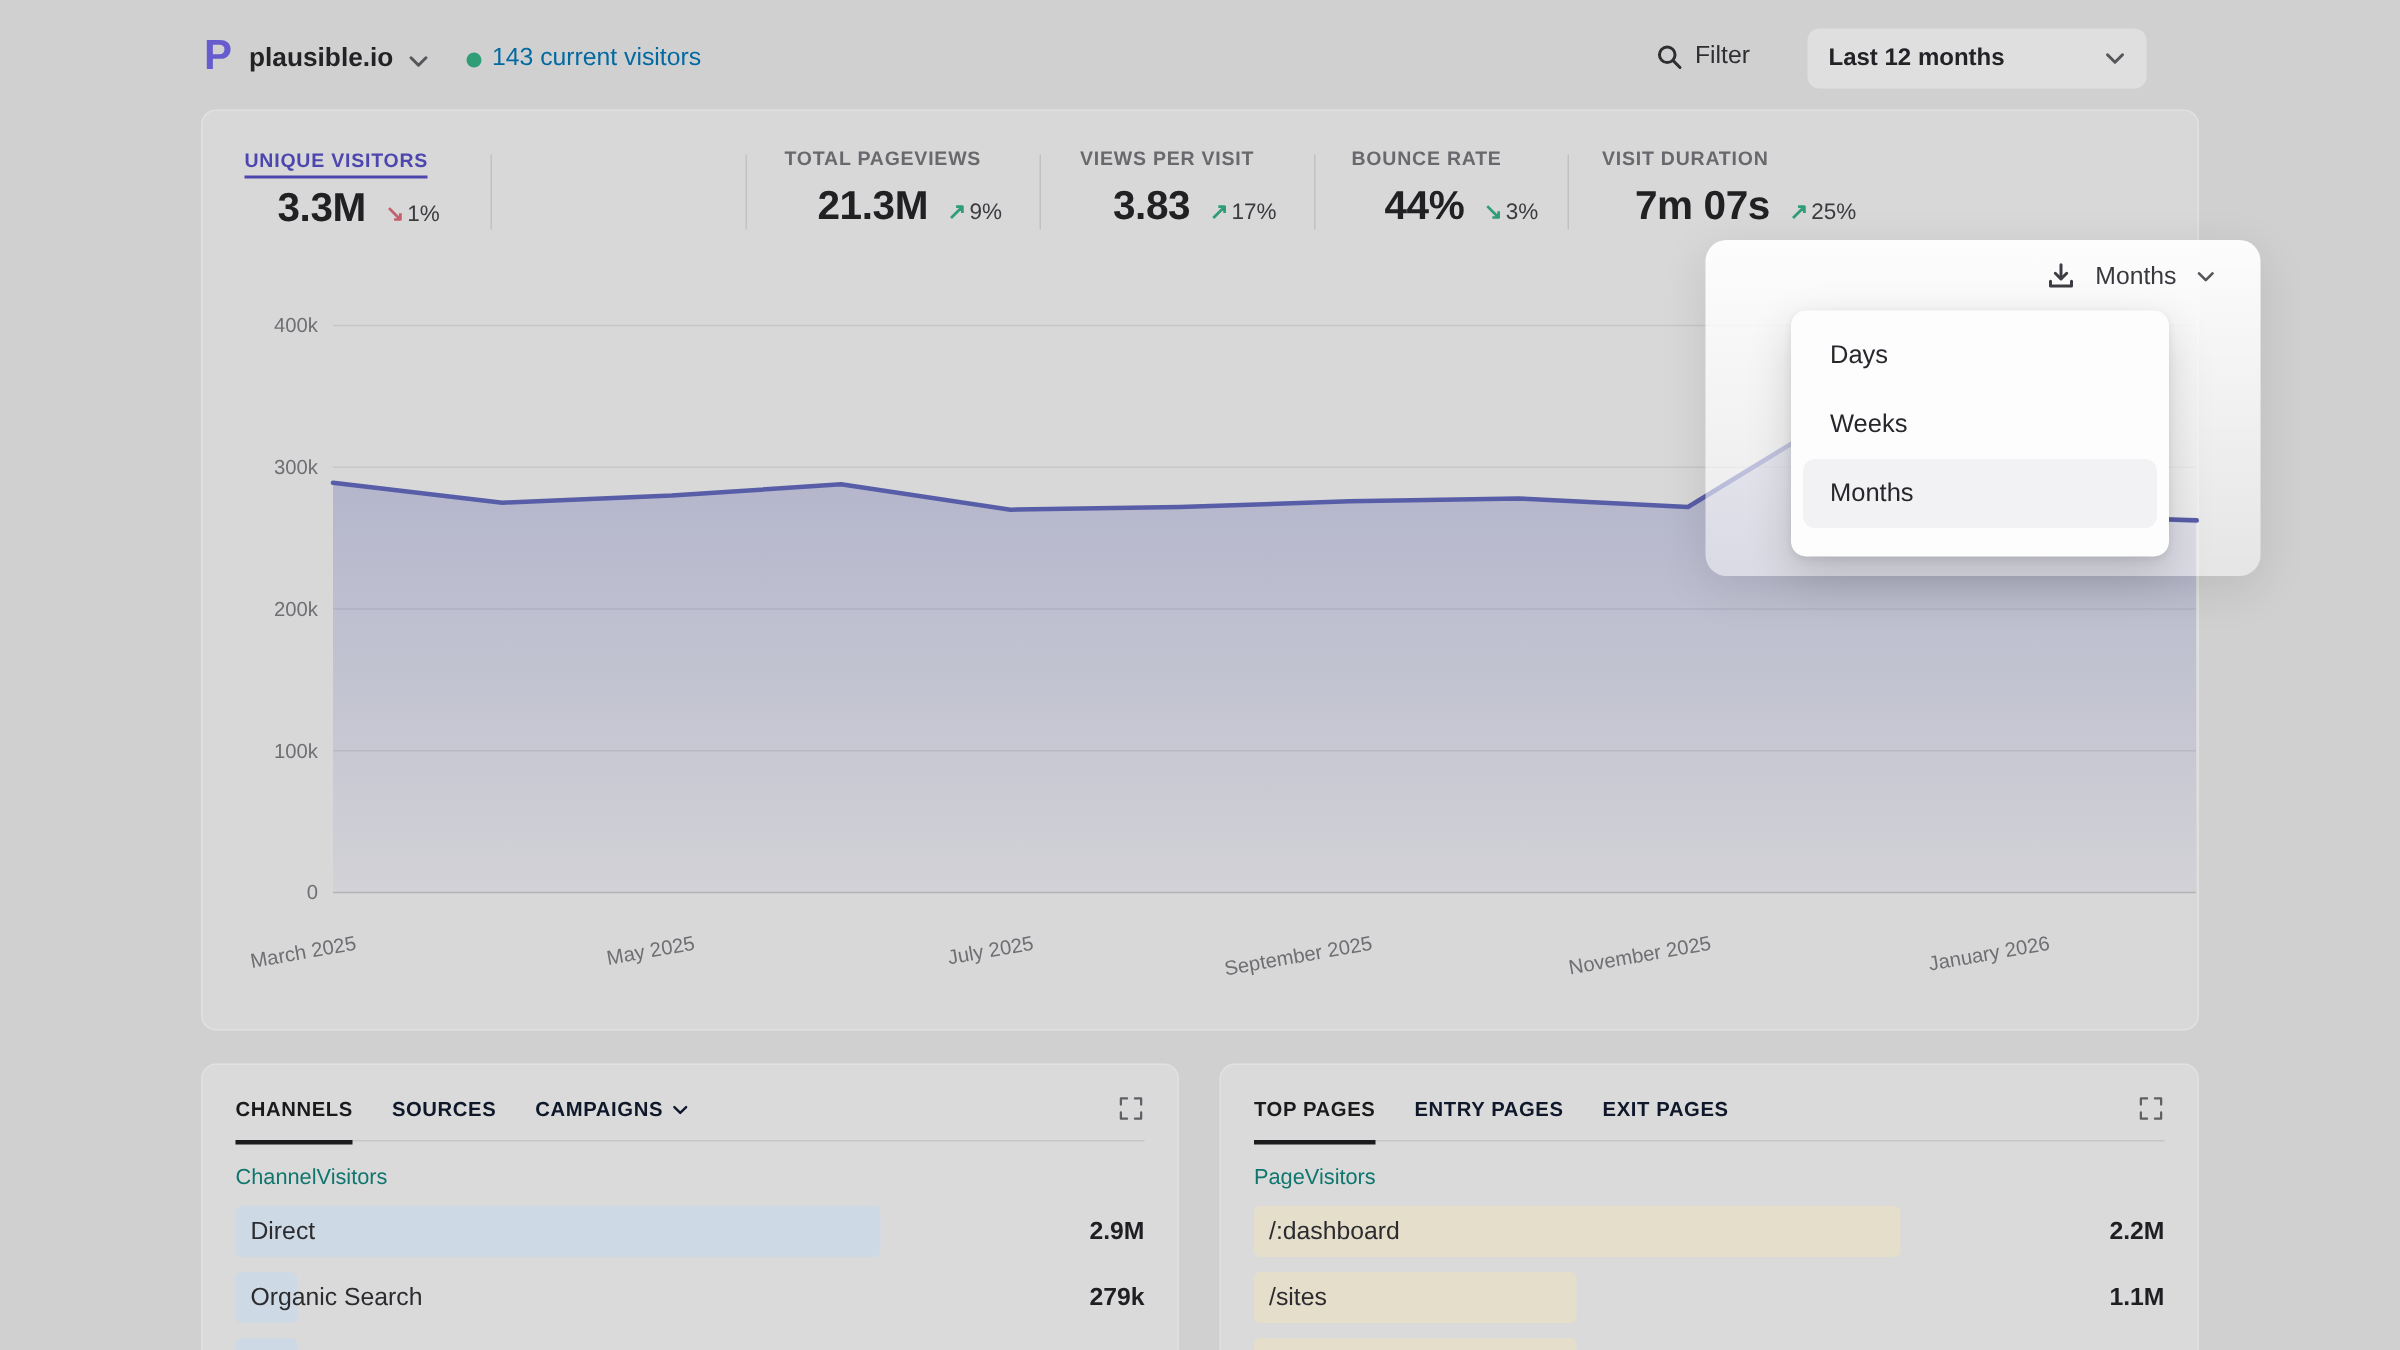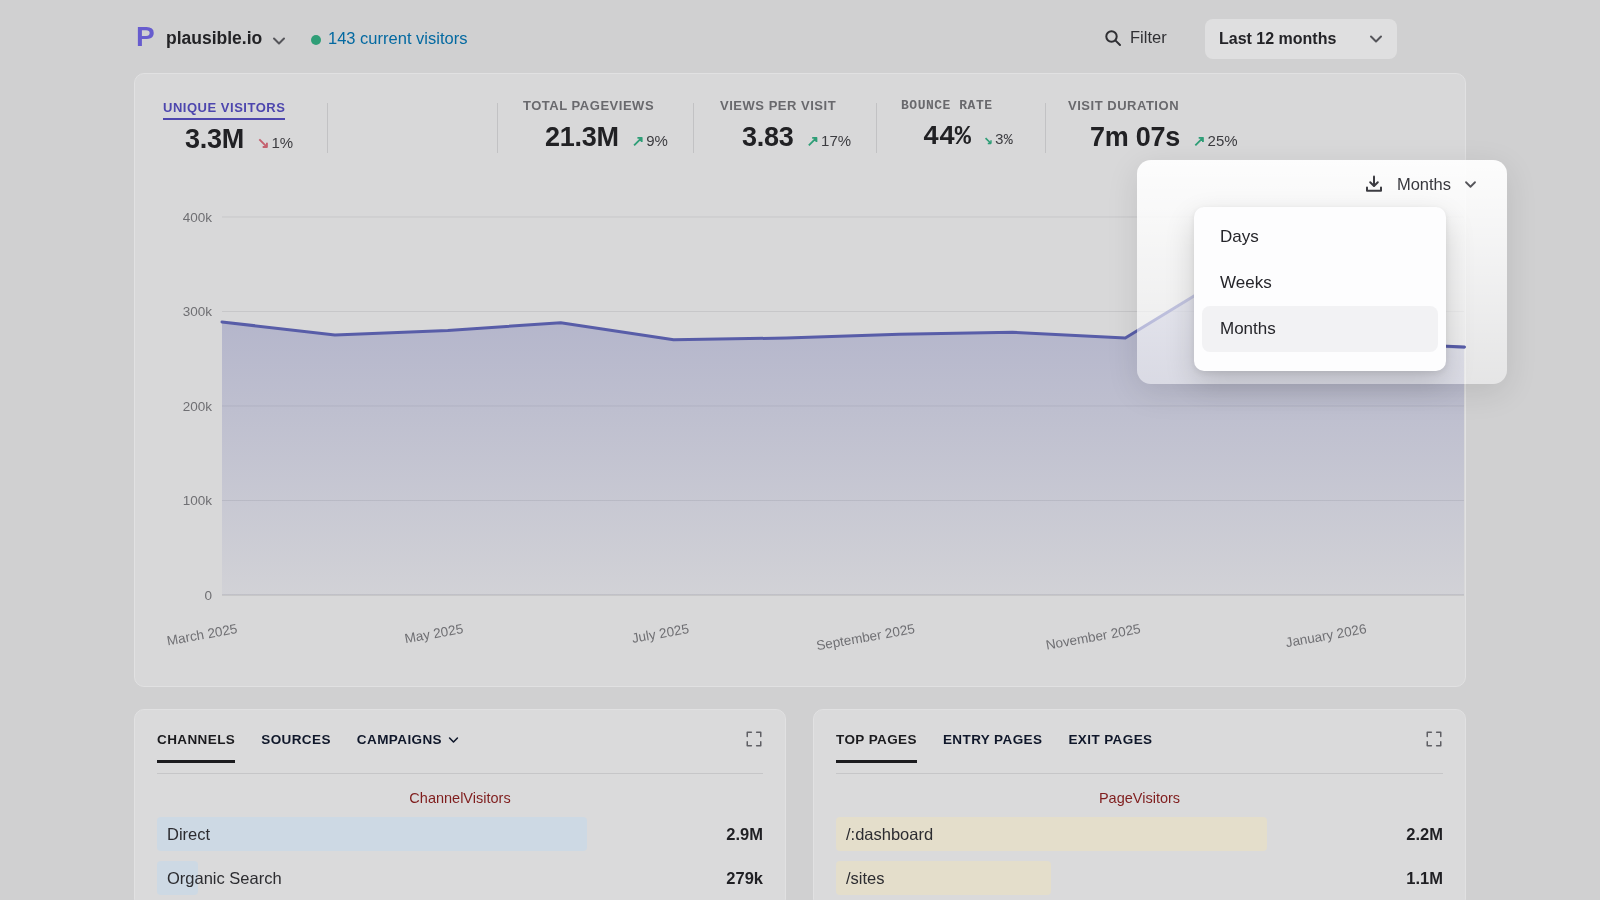--- a/index.html
+++ b/index.html
@@ -13,21 +13,21 @@
 
   
   .topbar{position:absolute;left:0;top:0;width:100%;height:72px;}
   .logo-p{position:absolute;left:2px;top:21px;font-size:28px;font-weight:800;color:#675cce;}
   .site-title{position:absolute;left:32px;top:28px;font-size:17.5px;font-weight:700;color:#232326;}
   .site-chevron{position:absolute;left:138px;top:36px;color:#55555a;}
   .live-dot{position:absolute;left:177px;top:35px;width:10px;height:10px;border-radius:50%;background:#2f9e77;}
   .live-label{position:absolute;left:194px;top:29px;font-size:16.5px;color:#0369a1;}
   .filter{position:absolute;left:970px;top:28px;display:flex;align-items:center;gap:8px;color:#2f2f33;cursor:pointer;}
   .filter-label{font-size:16.5px;font-weight:500;}
-  .daterange{position:absolute;left:1071px;top:19px;width:192px;height:40px;background:#dfdfe0;border-radius:8px;
+  .daterange{position:absolute;left:1071px;top:19px;width:226px;height:40px;background:#dfdfe0;border-radius:8px;
     display:flex;align-items:center;padding:0 14px;box-sizing:border-box;cursor:pointer;}
   .daterange-label{font-size:16px;font-weight:600;color:#232327;flex:1;}
   .icon{display:inline-flex;}
 
   
   .main-card{position:absolute;left:0;top:73px;width:1332px;height:614px;background:#d8d8d9;
     border:1px solid #e1e1e2;border-radius:10px;box-sizing:border-box;}
 
   
   .stat{position:absolute;top:98px;}
@@ -55,26 +55,26 @@
   .menu-item{height:46px;line-height:46px;padding-left:18px;font-size:17px;color:#26262b;border-radius:8px;cursor:pointer;}
   .menu-item.selected{background:#f2f2f4;}
   .line-dash{position:absolute;left:1306px;top:345px;width:26px;height:3px;background:#585da8;border-radius:2px;
     transform:rotate(2deg);z-index:46;}
 
   
   .panel{position:absolute;top:709px;height:200px;background:#dadadb;border:1px solid #e1e1e2;border-radius:10px;
     box-sizing:border-box;padding:0 22px;overflow:hidden;}
   .panel.left{left:0;width:652px;}
   .panel.right{left:679px;width:653px;}
-  .tabs{position:relative;display:flex;align-items:center;gap:26px;padding-top:22px;padding-bottom:26px;border-bottom:1px solid #c6c6c8;}
+  .tabs{position:relative;display:flex;align-items:center;gap:26px;padding-top:22px;padding-bottom:13px;border-bottom:1px solid #c6c6c8;}
   .tab{position:relative;font-size:13.5px;font-weight:700;letter-spacing:.03em;color:#0f172a;cursor:pointer;display:flex;align-items:center;gap:6px;}
   .tab.active{font-weight:700;color:#1b1b1e;}
   .tab.active::after{content:"";position:absolute;left:0;right:0;bottom:-16px;height:3px;background:#1b1b1e;}
   .expand{position:absolute;right:0;top:20px;color:#5f5f64;cursor:pointer;}
-  .cols{display:flex;justify-content:center;margin-top:16px;font-size:14.5px;color:#7f1d1d;}
+  .cols{display:flex;justify-content:flex-start;margin-top:16px;font-size:14.5px;color:#0f766e;}
   .rowlist{margin-top:11px;}
   .trow{position:relative;height:34px;margin-bottom:10px;}
   .trow .bar{position:absolute;left:0;top:0;height:100%;border-radius:4px;}
   .panel.left .bar{background:#cdd9e4;}
   .panel.right .bar{background:#e4decb;}
   .trow .rlabel{position:absolute;left:10px;top:0;line-height:34px;font-size:16.5px;color:#2c2c30;}
   .trow .rvalue{position:absolute;right:0;top:0;line-height:34px;font-size:16.5px;font-weight:600;color:#1f1f23;}
 
   svg.sicon{stroke:currentColor;fill:none;stroke-width:2;stroke-linecap:round;stroke-linejoin:round;}
 </style>
@@ -130,21 +130,21 @@
       <span class="stat-change"><span class="arrow good">↗</span><span>9%</span></span>
     </div>
   </div>
   <div class="stat" style="left:586px;">
     <div class="stat-label">VIEWS PER VISIT</div>
     <div class="stat-valrow">
       <span class="stat-value">3.83</span>
       <span class="stat-change"><span class="arrow good">↗</span><span>17%</span></span>
     </div>
   </div>
-  <div class="stat" style="left:767px;font-family:Liberation Mono, monospace;">
+  <div class="stat" style="left:767px;">
     <div class="stat-label">BOUNCE RATE</div>
     <div class="stat-valrow">
       <span class="stat-value">44%</span>
       <span class="stat-change"><span class="arrow good">↘</span><span>3%</span></span>
     </div>
   </div>
   <div class="stat" style="left:934px;">
     <div class="stat-label">VISIT DURATION</div>
     <div class="stat-valrow">
       <span class="stat-value">7m 07s</span>

